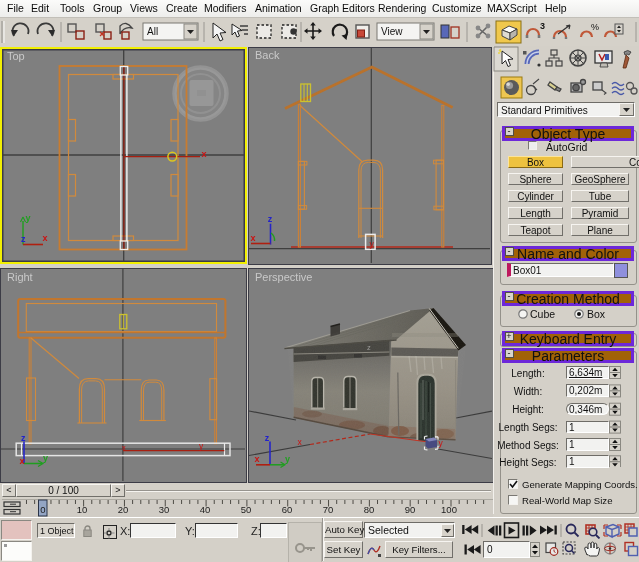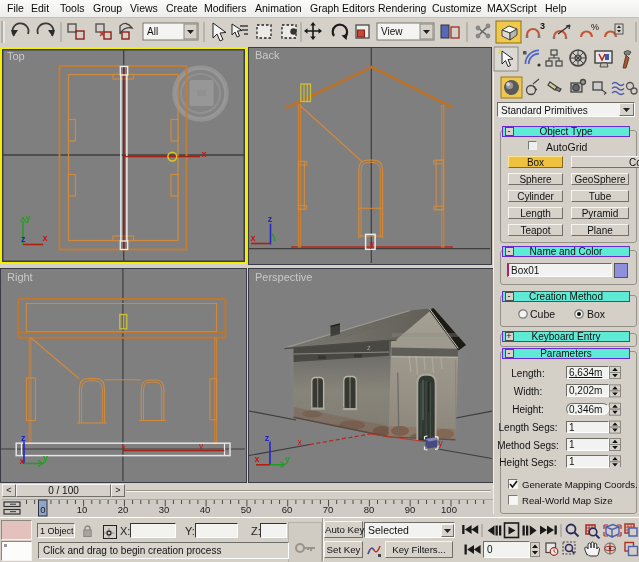--- a/index.html
+++ b/index.html
@@ -2,22 +2,22 @@
 <html><head>
 <meta charset="utf-8">
 <style>
   html,body{margin:0;padding:0;}
   body{width:639px;height:562px;overflow:hidden;background:#d4d0c8;
        font-family:"Liberation Sans",sans-serif;position:relative;}
   .abs{position:absolute;white-space:nowrap;}
   .sunken{border-top:1px solid #7a7873;border-left:1px solid #7a7873;
           border-right:1px solid #f4f2ee;border-bottom:1px solid #f4f2ee;background:#f4f4f2;}
   .vplabel{position:absolute;color:#c9c9c9;font-size:11px;}
-  .hdr{position:absolute;background:#5eead4;border:1px solid #6d28d9;
-       font-size:10px;color:#111;text-align:center;line-height:10px;}
+  .hdr{position:absolute;background:#a16207;border:3px solid #6d28d9;
+       font-size:14px;color:#111;text-align:center;line-height:10px;}
   .hbox{position:absolute;width:7px;height:7px;border:1px solid #504e49;background:#d8d4cc;
         font-size:9px;line-height:6px;text-align:center;color:#111;}
   .rframe{position:absolute;border:1px solid #94918a;border-radius:3px;}
   .pbtn{position:absolute;white-space:nowrap;background:#d6d2ca;border-top:1px solid #f6f4f0;border-left:1px solid #f6f4f0;
         border-right:1px solid #716f6a;border-bottom:1px solid #716f6a;
         font-size:10px;color:#111;text-align:center;}
   .pfield{position:absolute;white-space:nowrap;overflow:hidden;background:#f2f2f0;border-top:1px solid #6e6c67;border-left:1px solid #6e6c67;
         border-right:1px solid #fff;border-bottom:1px solid #fff;
         font-size:10px;color:#111;}
   .plabel{position:absolute;white-space:nowrap;font-size:10px;color:#111;text-align:center;}
@@ -433,21 +433,21 @@
 <div class="pbtn" style="left:508px;top:189.5px;width:53px;height:10px;">Cylinder</div>
 <div class="pbtn" style="left:571px;top:189.5px;width:56px;height:10px;">Tube</div>
 <div class="pbtn" style="left:508px;top:206.5px;width:53px;height:10px;">Length</div>
 <div class="pbtn" style="left:571px;top:206.5px;width:56px;height:10px;">Pyramid</div>
 <div class="pbtn" style="left:508px;top:223.5px;width:53px;height:10px;">Teapot</div>
 <div class="pbtn" style="left:571px;top:223.5px;width:56px;height:10px;">Plane</div>
 
 <div class="rframe" style="left:500px;top:250px;width:135px;height:33px;"></div>
 <div class="hdr" style="left:502px;top:246px;width:126px;height:9px;text-align:center;">Name and Color</div>
 <div class="hbox" style="left:504.5px;top:247px;">-</div>
-<div class="pfield" style="left:507px;top:263px;width:102px;height:12px;border-left:2px solid #be185d;">
+<div class="pfield" style="left:507px;top:263px;width:102px;height:12px;border-left:4px solid #be185d;">
   <div style="padding:1px 0 0 2px;">Box01</div>
   </div>
 <div class="abs" style="left:614px;top:263px;width:12px;height:13px;background:#8f90dd;border:1px solid #555;"></div>
 
 <div class="rframe" style="left:500px;top:295px;width:135px;height:30px;"></div>
 <div class="hdr" style="left:502px;top:291px;width:126px;height:9px;">Creation Method</div>
 <div class="hbox" style="left:504.5px;top:292px;">-</div>
 <svg class="abs" style="left:500px;top:306px;" width="135" height="16" viewBox="0 0 135 16">
   <circle cx="23" cy="8" r="4.2" fill="#f4f4f2" stroke="#777" stroke-width="1.2"></circle>
   <circle cx="79" cy="8" r="4.2" fill="#f4f4f2" stroke="#777" stroke-width="1.2"></circle>
@@ -689,23 +689,20 @@
       <path d="M148 5 l7 -2.5 l6 2.5 l-7 2.5 z M148 5 l0 7 l6 3 l0 -7.5 M161 5 l0 7 l-7 3" stroke="#5060b0" stroke-width="1.4"></path>
       <path d="M146 3 l4 0 m-4 0 l0 4 M163 3 l-4 0 m4 0 l0 4 M146 14 l4 0 m-4 0 l0 -4 M163 14 l-4 0 m4 0 l0 -4" stroke="#b03024" stroke-width="1.2"></path>
     </g>
     <g>
       <rect x="167" y="2" width="9" height="9" fill="none" stroke="#b03024" stroke-width="1.5"></rect>
       <path d="M167 5 l9 0 M167 8 l9 0 M170 2 l0 9 M173 2 l0 9" stroke="#b03024" stroke-width="0.8"></path>
       <rect x="171" y="6" width="8" height="8" fill="#d4d0c8" stroke="#5060b0" stroke-width="1.5"></rect>
     </g>
   </svg>
 
-  <div class="pfield" style="left:38px;top:24px;width:249px;height:15px;background:#d9d5cd;">
-      <div style="padding:2px 0 0 4px;">Click and drag to begin creation process</div>
-    </div>
   <div class="pbtn" style="left:324px;top:23px;width:37px;height:15px;font-size:9.7px;line-height:15px;">Set Key</div>
   <svg class="abs" style="left:366px;top:24px;" width="17" height="16" viewBox="0 0 17 16">
     <path d="M2 12 q3 -9 6 -4 q3 5 6 -4" fill="none" stroke="#b03024" stroke-width="1.4"></path>
     <path d="M2 12 q3 -9 6 -4" fill="none" stroke="#4050a8" stroke-width="1.4"></path>
     <rect x="12" y="12" width="3" height="3" fill="#444"></rect>
   </svg>
   <div class="pbtn" style="left:385px;top:23px;width:66px;height:15px;font-size:9.6px;line-height:15px;">Key Filters...</div>
   <svg class="abs" style="left:464px;top:25px;" width="18" height="13" viewBox="0 0 18 13">
     <path d="M0.5 1.5 l2.3 0 l0 10 l-2.3 0 z M3.2 6.5 L10 2 L10 11 Z M9.8 6.5 L16.6 2 L16.6 11 Z" fill="#1a1a1a"></path>
   </svg>

